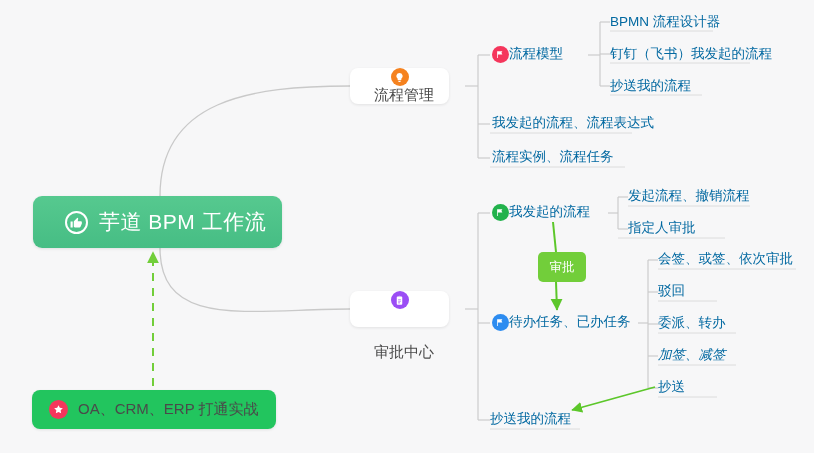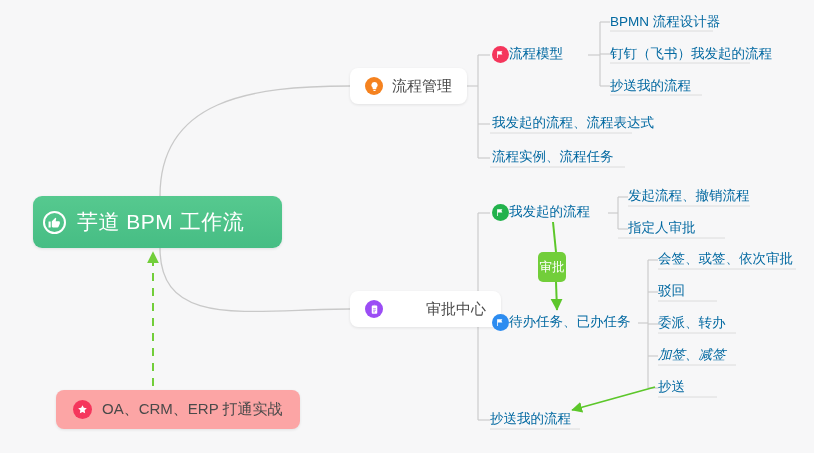--- a/index.html
+++ b/index.html
@@ -34,21 +34,21 @@
     top: 196px;
     width: 249px;
     height: 52px;
     background: #4cc38a;
     background: linear-gradient(180deg, #56c98f 0%, #46bd84 100%);
     border-radius: 9px;
     box-shadow: 0 1px 3px rgba(0,0,0,0.10);
     display: flex;
     align-items: center;
     box-sizing: border-box;
-    padding-left: 10px;
+    padding-left: 32px;
   }
   .root-label {
     color: #ffffff;
     font-size: 21px;
     letter-spacing: 0.5px;
     margin-left: 11px;
     white-space: nowrap;
   }
   .thumb-icon {
     width: 23px;
@@ -66,20 +66,21 @@
     position: absolute;
     background: #ffffff;
     border-radius: 8px;
     box-shadow: 0 1px 3px rgba(0,0,0,0.09);
     display: flex;
     align-items: center;
     box-sizing: border-box;
     padding: 0 15px;
     height: 36px;
     white-space: nowrap;
+    flex-direction: column;
   }
   .branch-label {
     color: #4a4a4a;
     font-size: 15px;
     margin-left: 9px;
   }
   .circ-icon {
     width: 18px;
     height: 18px;
     border-radius: 50%;
@@ -108,43 +109,43 @@
     height: 17px;
     border-radius: 50%;
     display: flex;
     align-items: center;
     justify-content: center;
     flex: none;
   }
   
   .callout-node {
     position: absolute;
-    left: 56px;
+    left: 32px;
     top: 390px;
     height: 39px;
-    background: #fca5a5;
+    background: #22c55e;
     border-radius: 8px;
     box-shadow: 0 1px 3px rgba(0,0,0,0.09);
     display: flex;
     align-items: center;
     padding: 0 17px;
     box-sizing: border-box;
     white-space: nowrap;
   }
   .callout-label {
     color: #4a4a4a;
     font-size: 15px;
     margin-left: 10px;
   }
   
   .anno-badge {
     position: absolute;
     left: 538px;
     top: 252px;
-    width: 28px;
+    width: 48px;
     height: 30px;
     background: #72ce3a;
     border-radius: 5px;
     display: flex;
     align-items: center;
     justify-content: center;
   }
   .anno-badge span {
     color: #ffffff;
     font-size: 12.5px;

